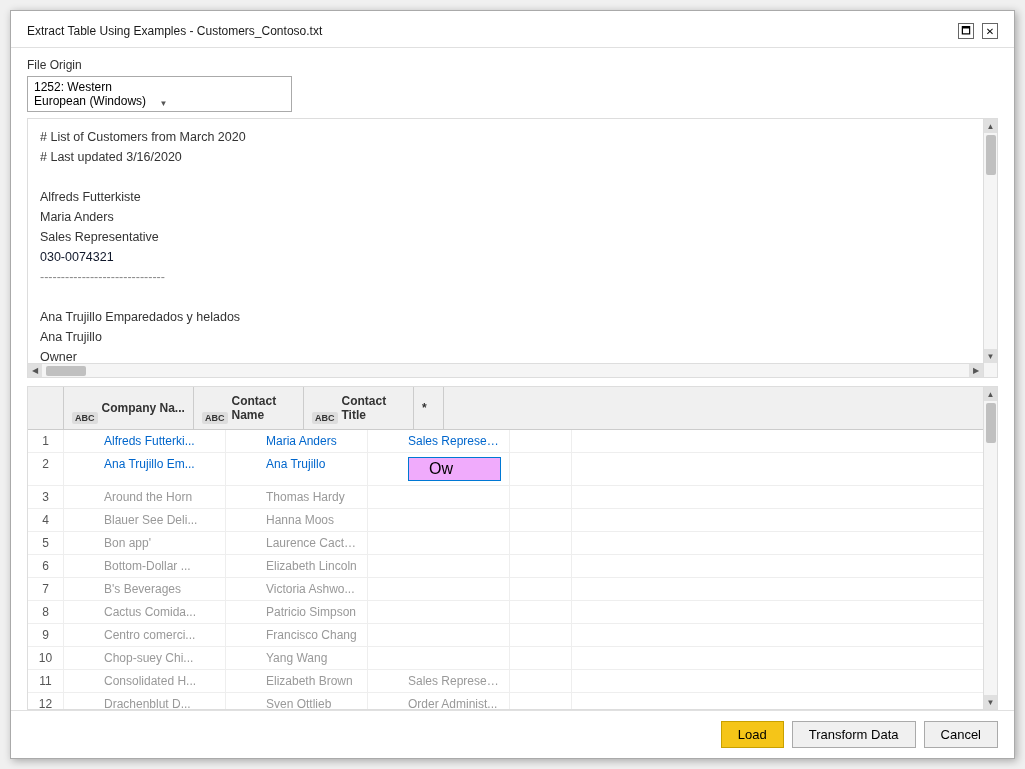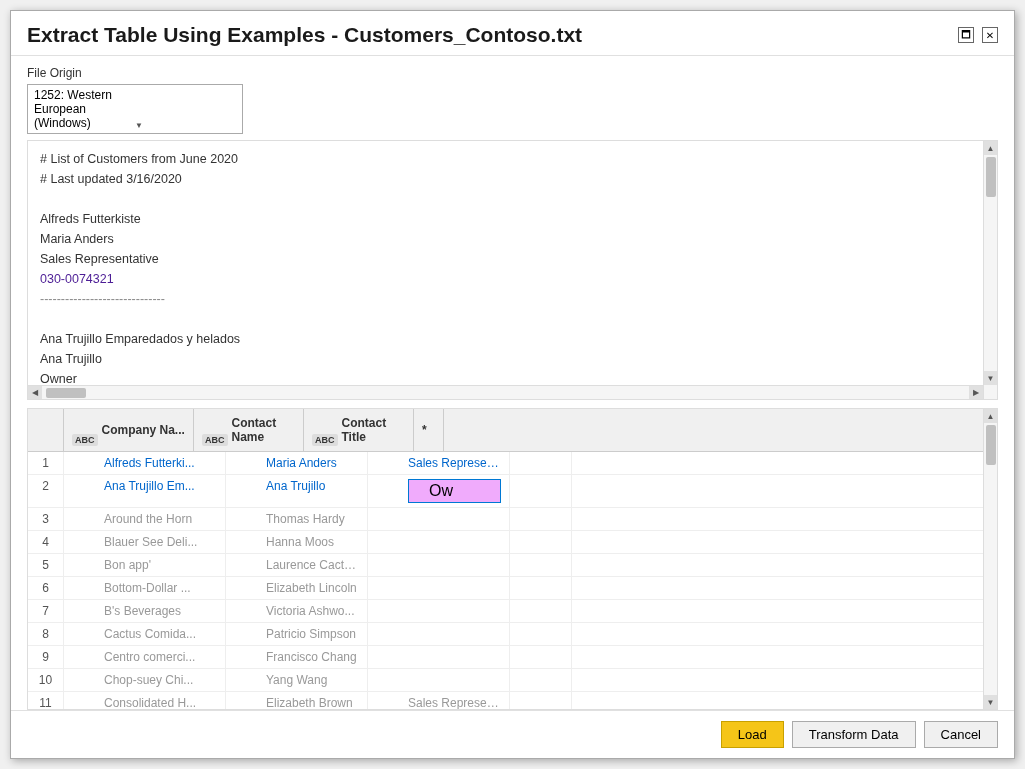--- a/index.html
+++ b/index.html
@@ -24,22 +24,22 @@
       position: relative;
     }
     .title-bar {
       display: flex;
       justify-content: space-between;
       align-items: center;
       padding: 12px 16px 8px 16px;
       border-bottom: 1px solid #e0e0e0;
     }
     .title-bar-title {
-      font-size: 21px;
-      font-weight: 700;
+      font-size: 12px;
+      font-weight: 400;
       color: #1a1a1a;
     }
     .title-bar-controls {
       display: flex;
       gap: 8px;
     }
     .title-bar-btn {
       width: 16px;
       height: 16px;
       border: 1px solid #666;
@@ -64,21 +64,21 @@
       color: #333;
       margin-bottom: 4px;
     }
     .file-origin-select {
       display: flex;
       align-items: flex-end;
       border: 1px solid #aaa;
       background: #fff;
       padding: 3px 6px;
       font-size: 12px;
-      width: 216px;
+      width: 265px;
       cursor: pointer;
     }
     .file-origin-select span {
       flex: 1;
     }
     .file-origin-select .arrow {
       font-size: 8px;
       color: #555;
     }
     .preview-area {
@@ -96,21 +96,21 @@
     }
     .preview-text {
       font-size: 12.5px;
       line-height: 1.6;
       color: #333;
     }
     .preview-text .comment-line {
       color: #333;
     }
     .preview-text .link-text {
-      color: #4c1d95;
+      color: #0f172a;
     }
     .preview-text .separator {
       color: #888;
     }
     .preview-scrollbar-v {
       position: absolute;
       right: 0;
       top: 0;
       bottom: 0;
       width: 14px;
@@ -312,21 +312,21 @@
       <div class="file-origin-label">File Origin</div>
       <div class="file-origin-select">
         <span>1252: Western European (Windows)</span>
         <span class="arrow">▼</span>
       </div>
     </div>
 
     <div class="preview-area">
       <div class="preview-scroll-container">
         <div class="preview-text">
-          <div class="comment-line"># List of Customers from June 2020</div>
+          <div class="comment-line"># List of Customers from March 2020</div>
           <div class="comment-line"># Last updated 3/16/2020</div>
           <div>&nbsp;</div>
           <div>Alfreds Futterkiste</div>
           <div>Maria Anders</div>
           <div>Sales Representative</div>
           <div class="link-text">030-0074321</div>
           <div class="separator">------------------------------</div>
           <div>&nbsp;</div>
           <div>Ana Trujillo Emparedados y helados</div>
           <div>Ana Trujillo</div>

